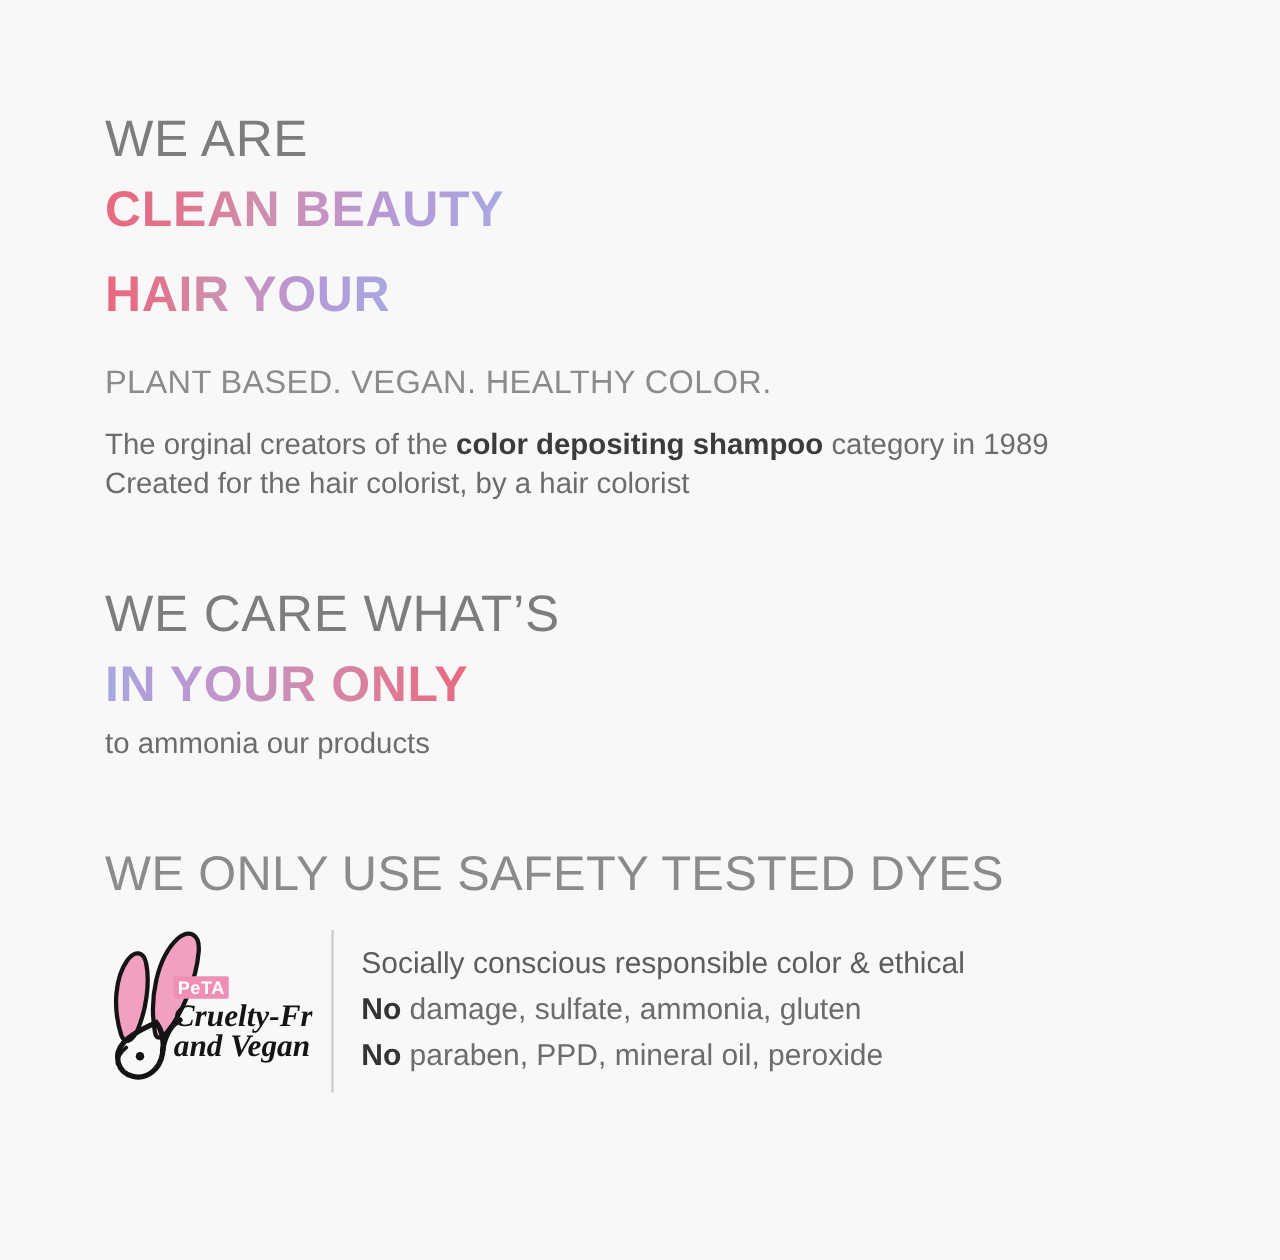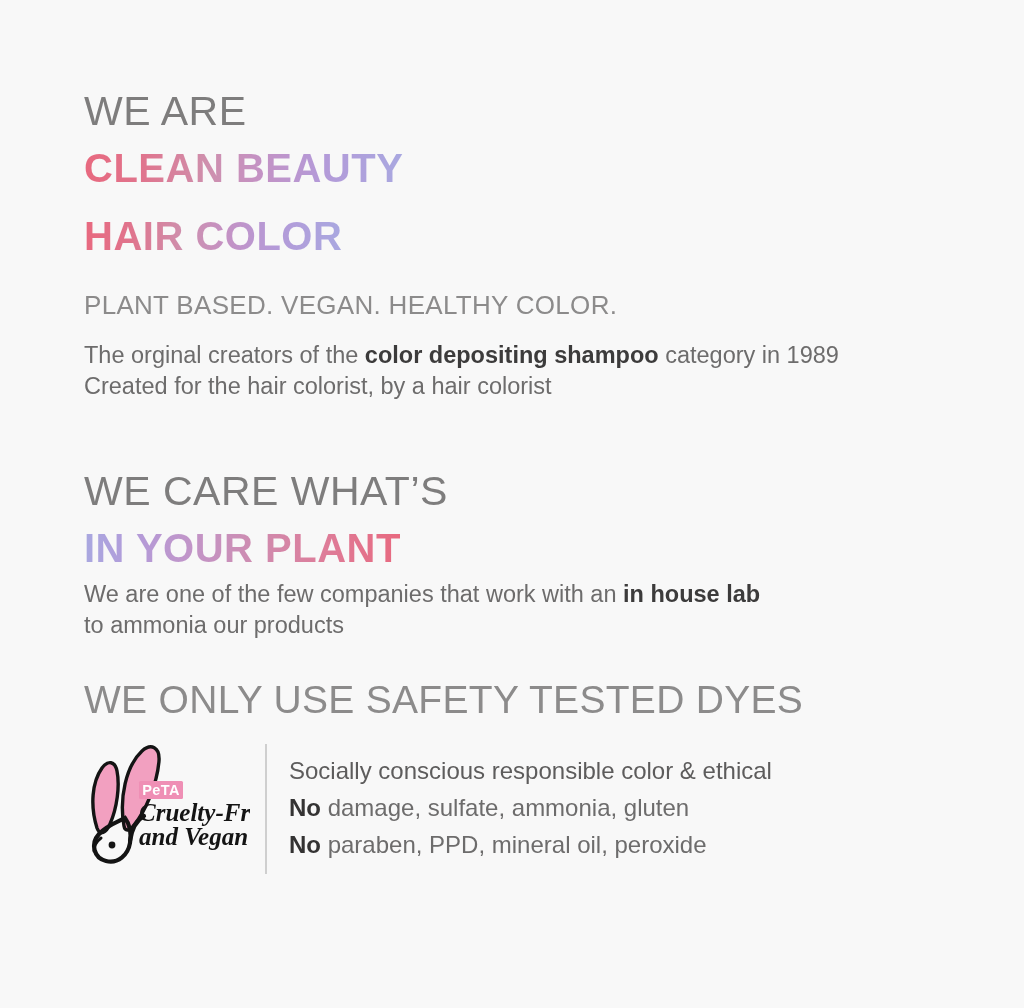--- a/index.html
+++ b/index.html
@@ -167,39 +167,38 @@
 <body>
 
 <div class="page">
 
   <div class="block-hero">
     <div class="eyebrow">WE ARE</div>
     <div style="line-height:0;">
       <span class="gradient-line">CLEAN BEAUTY</span>
     </div>
     <div style="line-height:0; margin-top:2px;">
-      <span class="gradient-line">HAIR COLOR</span>
+      <span class="gradient-line">HAIR YOUR</span>
     </div>
     <div class="subhead" style="margin-top:12px;">PLANT BASED. VEGAN. HEALTHY COLOR.</div>
   </div>
 
   <div class="para para-1">
     <div><span>The orginal creators of the </span><span class="b">color depositing shampoo</span><span> category in 1989</span></div>
     <div>Created for the hair colorist, by a hair colorist</div>
   </div>
 
   <div class="block-care">
     <div class="eyebrow">WE CARE WHAT’S</div>
     <div style="line-height:0;">
-      <span class="gradient-line reverse">IN YOUR PLANT</span>
+      <span class="gradient-line reverse">IN YOUR ONLY</span>
     </div>
   </div>
 
   <div class="para para-2">
-    <div><span>We are one of the few companies that work with an </span><span class="b">in house lab</span></div>
     <div>to ammonia our products</div>
   </div>
 
   <div class="safety-head">WE ONLY USE SAFETY TESTED DYES</div>
 
   <div class="badge-row">
 
     <div class="peta-logo">
       <svg width="166" height="132" viewBox="0 0 166 132" xmlns="http://www.w3.org/2000/svg">
 

